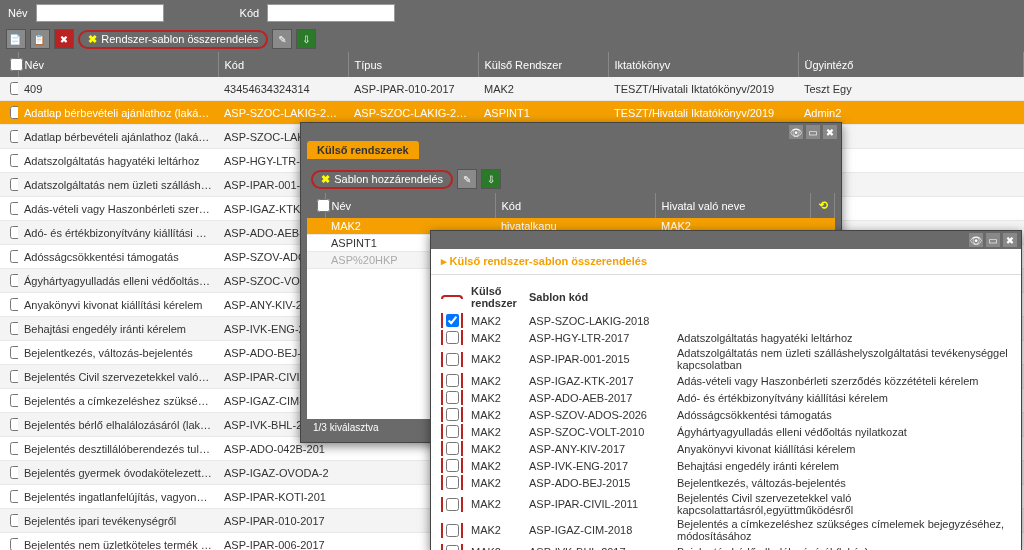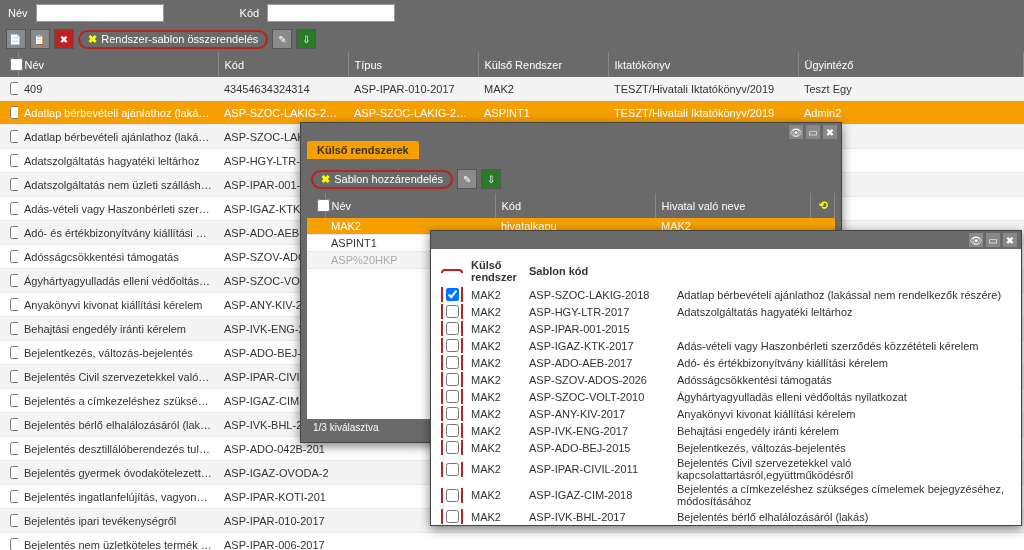--- a/index.html
+++ b/index.html
@@ -334,51 +334,52 @@
     <div class="status">1/3 kiválasztva</div>
   </div>
 </div>
 
 <div class="dialog dlg2">
   <div class="dlg-tb">
     <span>👁</span>
     <span>▭</span>
     <span>✖</span>
   </div>
+  <div class="dlg2-title"><span style="color:#f5a000">▸ </span><span>Külső rendszer-sablon összerendelés</span></div>
   <div class="body">
     <div class="assign-row hdr">
       <div class="cb-col cb-top" style="border-top:2px solid #b22">
           <span></span>
         </div>
       <div class="col-kr">Külső rendszer</div>
       <div class="col-sk">Sablon kód</div>
     </div>
     <div id="dlg2-body">
         <div class="assign-row">
           <div class="cb-col ">
             <input type="checkbox" checked="" style="">
           </div>
           <div class="col-kr">MAK2</div>
           <div class="col-sk">ASP-SZOC-LAKIG-2018</div>
-          <div class="col-sn">Adatlap bérbevételi ajánlathoz (lakással nem rendelkezők részére)</div>
         </div>
         <div class="assign-row">
           <div class="cb-col ">
             <input type="checkbox" style="">
           </div>
           <div class="col-kr">MAK2</div>
           <div class="col-sk">ASP-HGY-LTR-2017</div>
           <div class="col-sn">Adatszolgáltatás hagyatéki leltárhoz</div>
         </div>
         <div class="assign-row">
           <div class="cb-col ">
             <input type="checkbox" style="">
           </div>
           <div class="col-kr">MAK2</div>
           <div class="col-sk">ASP-IPAR-001-2015</div>
+          <div class="col-sn">Adatszolgáltatás nem üzleti szálláshelyszolgáltatási tevékenységgel kapcsolatban</div>
         </div>
         <div class="assign-row">
           <div class="cb-col ">
             <input type="checkbox" style="">
           </div>
           <div class="col-kr">MAK2</div>
           <div class="col-sk">ASP-IGAZ-KTK-2017</div>
           <div class="col-sn">Adás-vételi vagy Haszonbérleti szerződés közzétételi kérelem</div>
         </div>
         <div class="assign-row">

